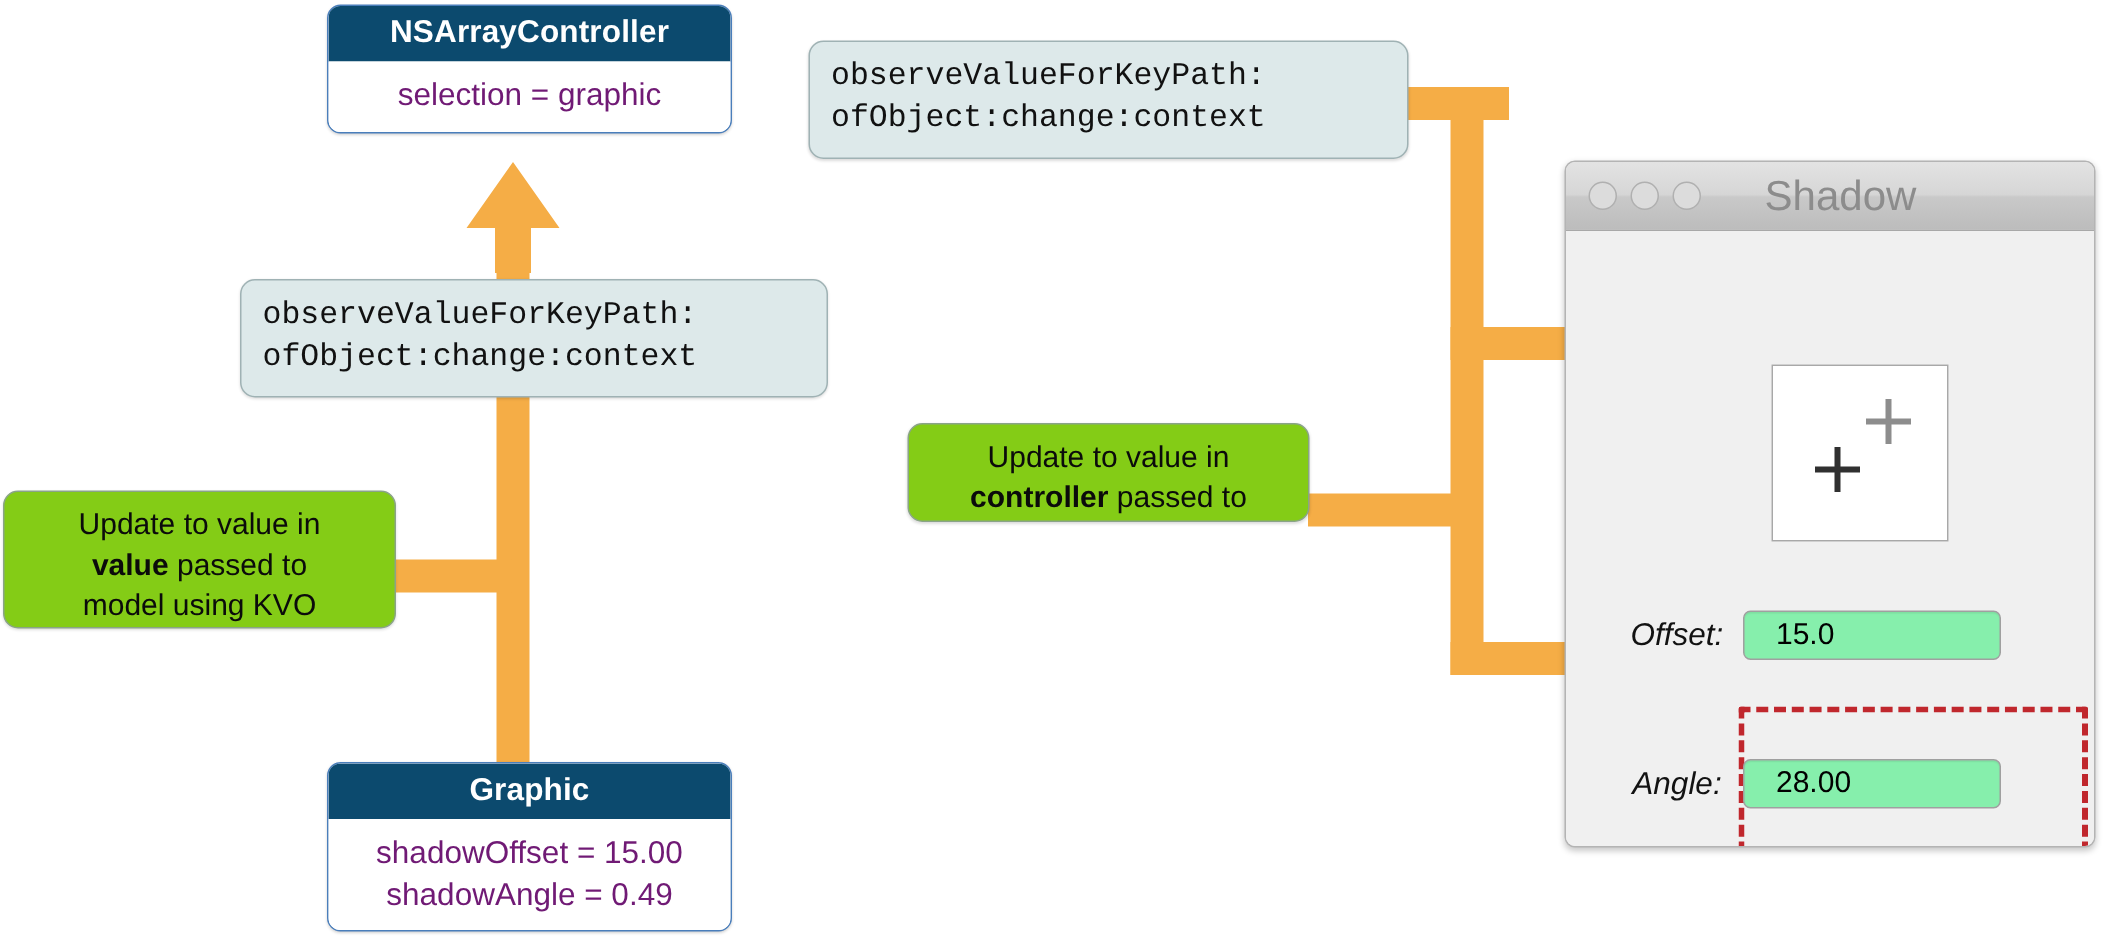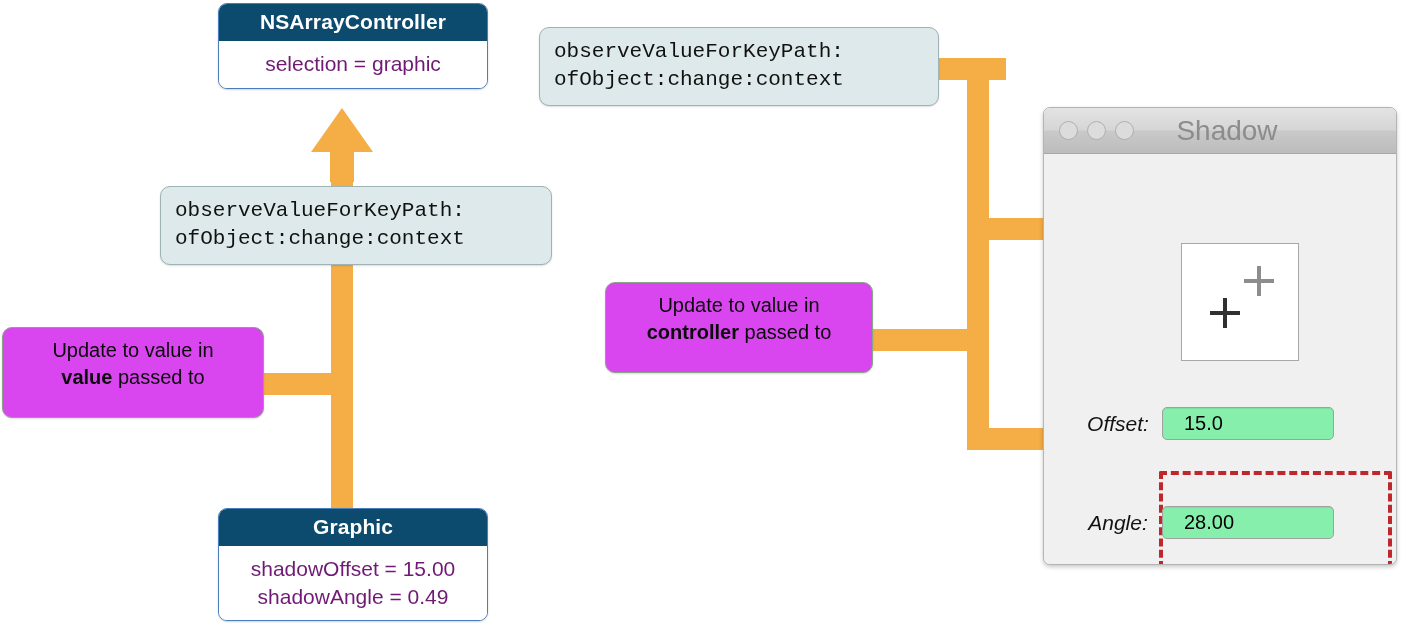--- a/index.html
+++ b/index.html
@@ -70,29 +70,29 @@
     color: #111111;
     line-height: 1.33;
     padding: 10px 14px 11px 14px;
     box-shadow: 0 1px 2px rgba(0,0,0,0.14);
   }
   .codebox .row { white-space: nowrap; }
 
   
   .notebox {
     position: absolute;
-    background: #d946ef;
+    background: #84cc16;
     border: 1px solid #8aa487;
     border-radius: 10px;
     box-sizing: border-box;
     font-size: 20px;
     color: #0b0b0b;
     line-height: 1.34;
     text-align: center;
-    padding: 9px 12px 26px 12px;
+    padding: 9px 12px 1px 12px;
     box-shadow: 0 1px 2px rgba(0,0,0,0.14);
   }
   .notebox b { font-weight: bold; }
 
   
   .macwin {
     position: absolute;
     left: 1043px;
     top: 107px;
     width: 354px;
@@ -256,20 +256,21 @@
   </div>
 
   <div class="codebox" style="left:160px; top:186px; width:392px;">
     <div class="row">observeValueForKeyPath:</div>
     <div class="row">ofObject:change:context</div>
   </div>
 
   <div class="notebox" style="left:2px; top:327px; width:262px;">
     <div>Update to value in</div>
     <div><b>value</b><span> passed to</span></div>
+    <div>model using KVO</div>
   </div>
 
   <div class="notebox" style="left:605px; top:282px; width:268px;">
     <div>Update to value in</div>
     <div><b>controller</b><span> passed to</span></div>
   </div>
 
   <div class="macwin">
     <div class="titlebar">
       <div class="lights">

